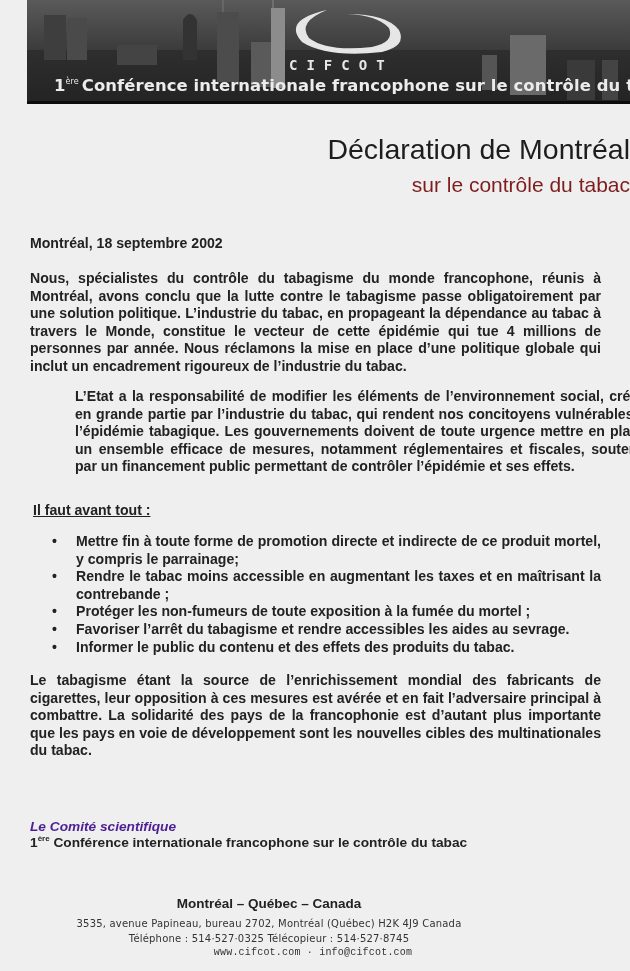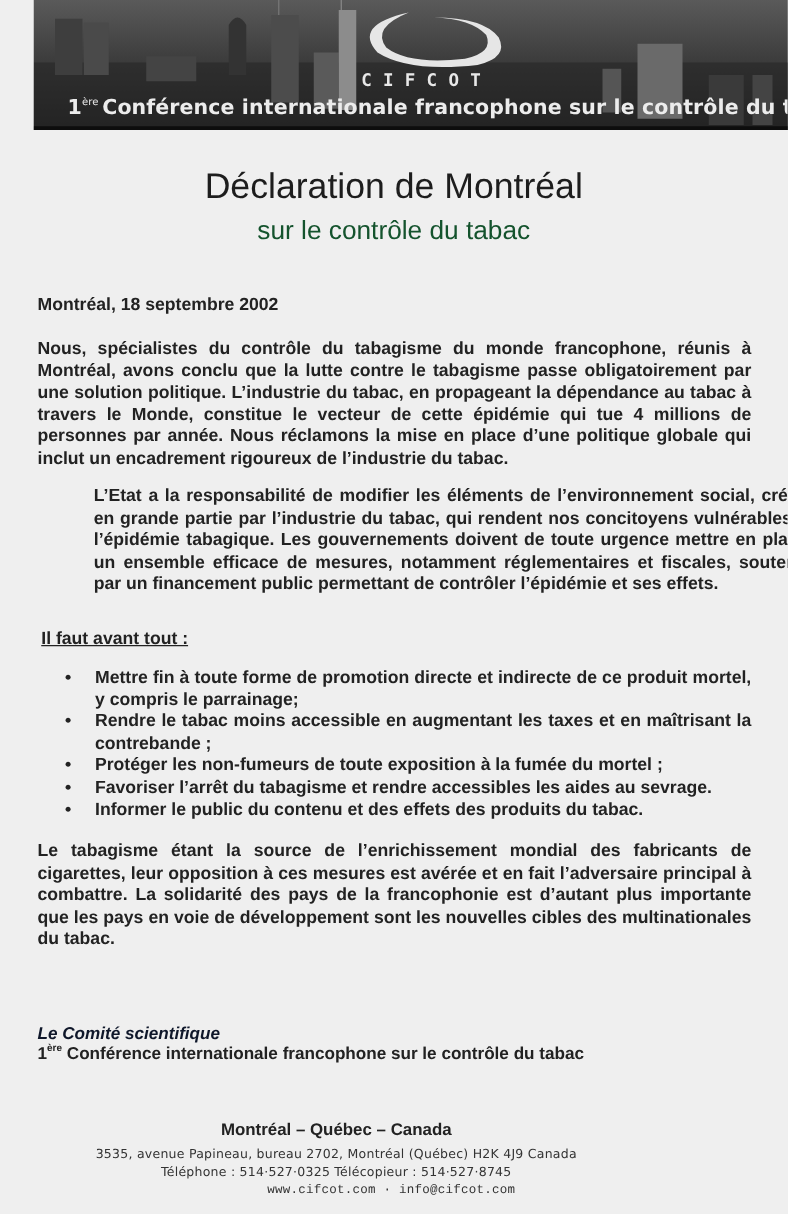--- a/index.html
+++ b/index.html
@@ -24,37 +24,37 @@
       white-space: nowrap;
     }
     .banner .conf-title {
       position: absolute; left: 27px; top: 76px; width: 600px;
       font-family: "DejaVu Sans", sans-serif; font-weight: bold;
       font-size: 16.4px; color: #ececec; white-space: nowrap; letter-spacing: 0.1px;
     }
     .banner .conf-title sup { font-size: 8px; font-weight: normal; vertical-align: 7px; margin-right: 3px; }
     .banner .bottom-line { position:absolute; left:0; right:0; bottom:0; height:3px; background:#0d0d0d; }
 
-    .title { position: absolute; left: 0; width: 630px; text-align: center; }
+    .title { position: absolute; left: 0; width: 630px; text-align: right; }
     .t1 { top: 133px; font-size: 28.5px; color: #1d1d1d; }
-    .t2 { top: 173px; font-size: 21px; color: #14532d; }
+    .t2 { top: 173px; font-size: 21px; color: #7f1d1d; }
 
     .p { position: absolute; left: 30px; width: 571px; font-size: 14.1px; font-weight: bold;
          line-height: 17.6px; text-align: justify; color: #222; }
     .date { top: 235px; }
     .para1 { top: 270px; }
     .para2 { top: 388px; margin-left: 45px; }
     .lead { top: 502px; left: 33px; text-decoration: underline; }
     ul.bullets { position: absolute; left: 52px; top: 533px; width: 549px; margin: 0; padding: 0; list-style: none;
                  font-size: 14.1px; font-weight: bold; line-height: 17.6px; color: #222; }
     ul.bullets li { position: relative; padding-left: 24px; text-align: justify; }
     ul.bullets li .dot { position: absolute; left: 0; top: 0; }
     .para3 { top: 672px; }
 
-    .sig1 { position: absolute; left: 30px; top: 819px; font-size: 13.7px; font-style: italic; font-weight: bold; color: #0f172a; }
+    .sig1 { position: absolute; left: 30px; top: 819px; font-size: 13.7px; font-style: italic; font-weight: bold; color: #4c1d95; }
     .sig2 { position: absolute; left: 30px; top: 834px; font-size: 13.7px; font-weight: bold; color: #222; white-space: nowrap; }
     .sig2 sup { font-size: 8px; vertical-align: 6px; }
 
     .footer { position: absolute; left: 0; width: 538px; text-align: center; }
     .f1 { top: 896px; font-size: 13.5px; font-weight: bold; color: #222; }
     .f2 { top: 918px; font-family: "DejaVu Sans", sans-serif; font-size: 10px; color: #333; letter-spacing: 0.2px; }
     .f3 { top: 933px; font-family: "DejaVu Sans", sans-serif; font-size: 10px; color: #333; letter-spacing: 0.2px; }
     .f4 { top: 947px; font-family: Liberation Mono, monospace; font-size: 10px; color: #333; letter-spacing: 0.2px; margin-left: 44px; }
   </style>
 </head>

